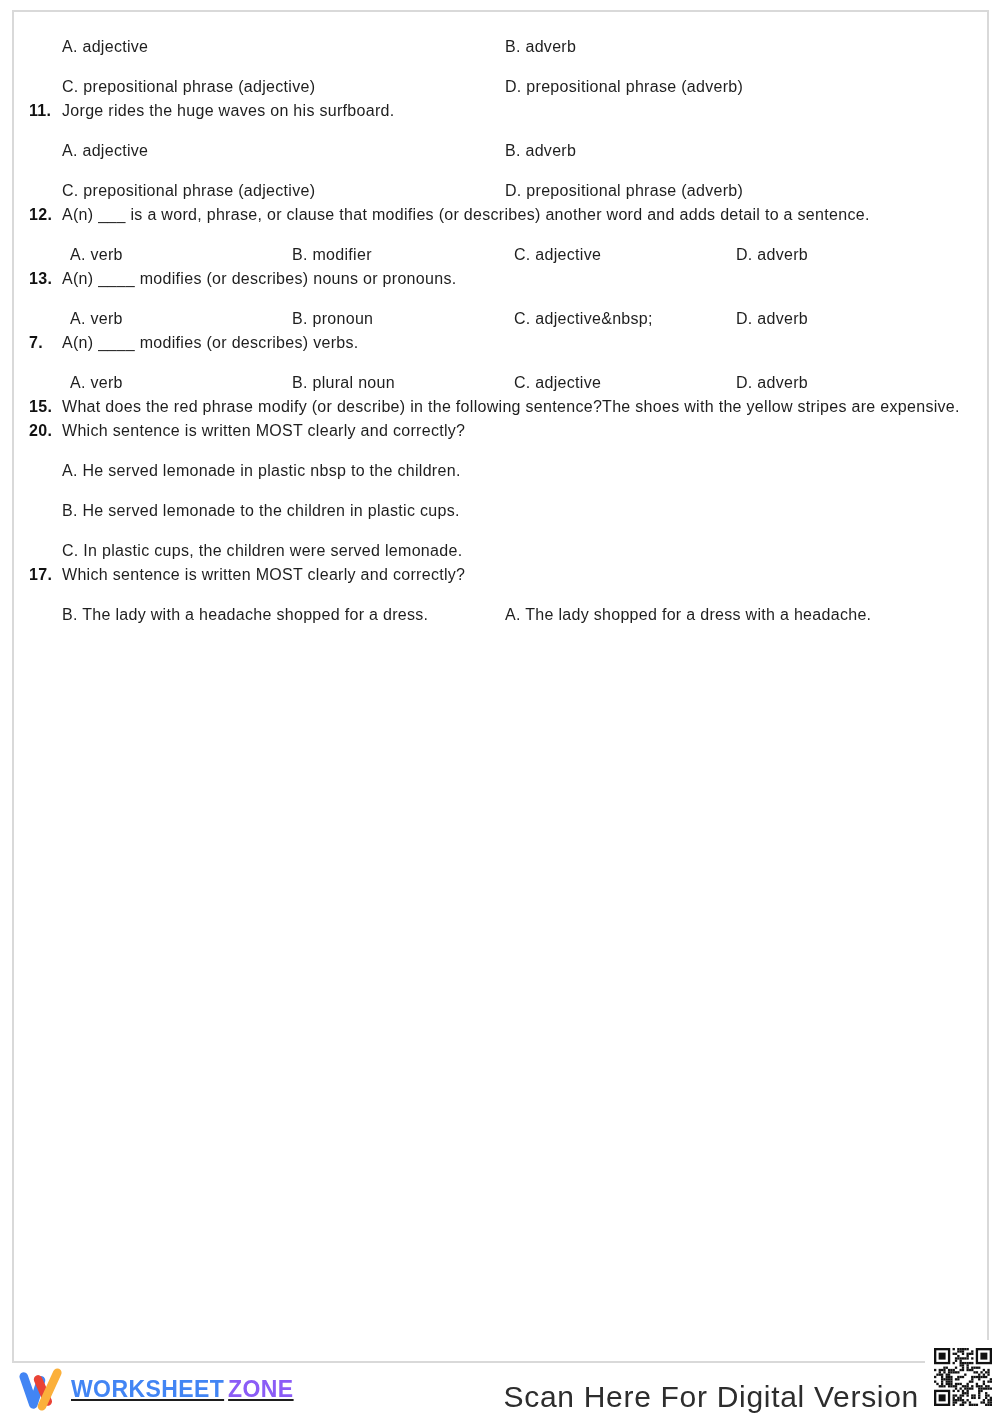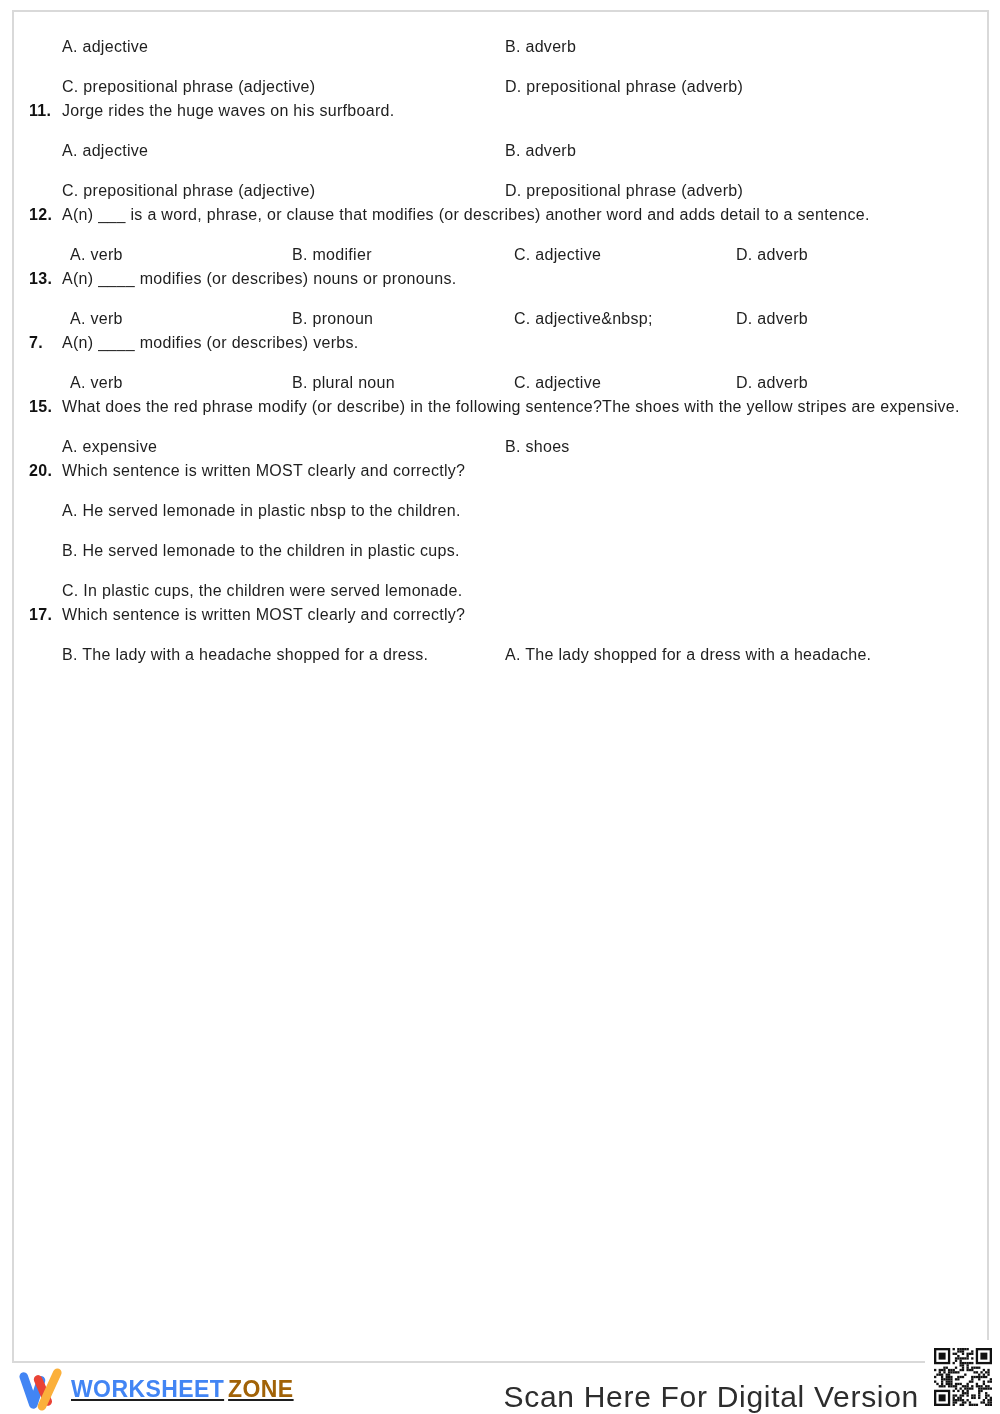--- a/index.html
+++ b/index.html
@@ -116,24 +116,20 @@
         <div class="opts cols-4">
           <div class="opt">A. verb</div>
           <div class="opt">B. plural noun</div>
           <div class="opt">C. adjective</div>
           <div class="opt">D. adverb</div>
         </div>
         <div class="q">
           <span class="qnum">15.</span>
           <span class="qtext">What does the red phrase modify (or describe) in the following sentence?The shoes with the yellow stripes are expensive.</span>
         </div>
-        <div class="opts cols-2">
-          <div class="opt">A. expensive</div>
-          <div class="opt">B. shoes</div>
-        </div>
         <div class="q">
           <span class="qnum">20.</span>
           <span class="qtext">Which sentence is written MOST clearly and correctly?</span>
         </div>
         <div class="opts cols-1">
           <div class="opt">A. He served lemonade in plastic nbsp to the children.</div>
           <div class="opt">B. He served lemonade to the children in plastic cups.</div>
           <div class="opt">C. In plastic cups, the children were served lemonade.</div>
         </div>
         <div class="q">
@@ -149,21 +145,21 @@
 
   <footer>
     <div class="logo">
       <svg class="logo-mark" id="logo-mark" viewBox="0 0 48 50" fill="none" xmlns="http://www.w3.org/2000/svg">
         <path d="M6 12 L16 41 L24 16" stroke="#4285F4" stroke-width="9" stroke-linecap="round" stroke-linejoin="round"></path>
         <path d="M21 15 L31 38" stroke="#E94335" stroke-width="9" stroke-linecap="round"></path>
         <path d="M25 43 L41 8" stroke="#FBB03B" stroke-width="9" stroke-linecap="round"></path>
       </svg>
       <span class="logo-text">
         <span id="logo-w1" style="color: rgb(66, 133, 244);">WORKSHEET</span>
-        <span id="logo-w2" style="color: #a16207;">ZONE</span>
+        <span id="logo-w2" style="color: #8b5cf6;">ZONE</span>
       </span>
     </div>
 
     <div class="scan-text">Scan Here For Digital Version</div>
 
     <div class="qr-box">
       <svg class="qr-svg" viewBox="0 0 50 50" xmlns="http://www.w3.org/2000/svg">
         <rect x="0" y="0" width="50" height="50" fill="#fff"></rect>
         <g fill="#111">
 

